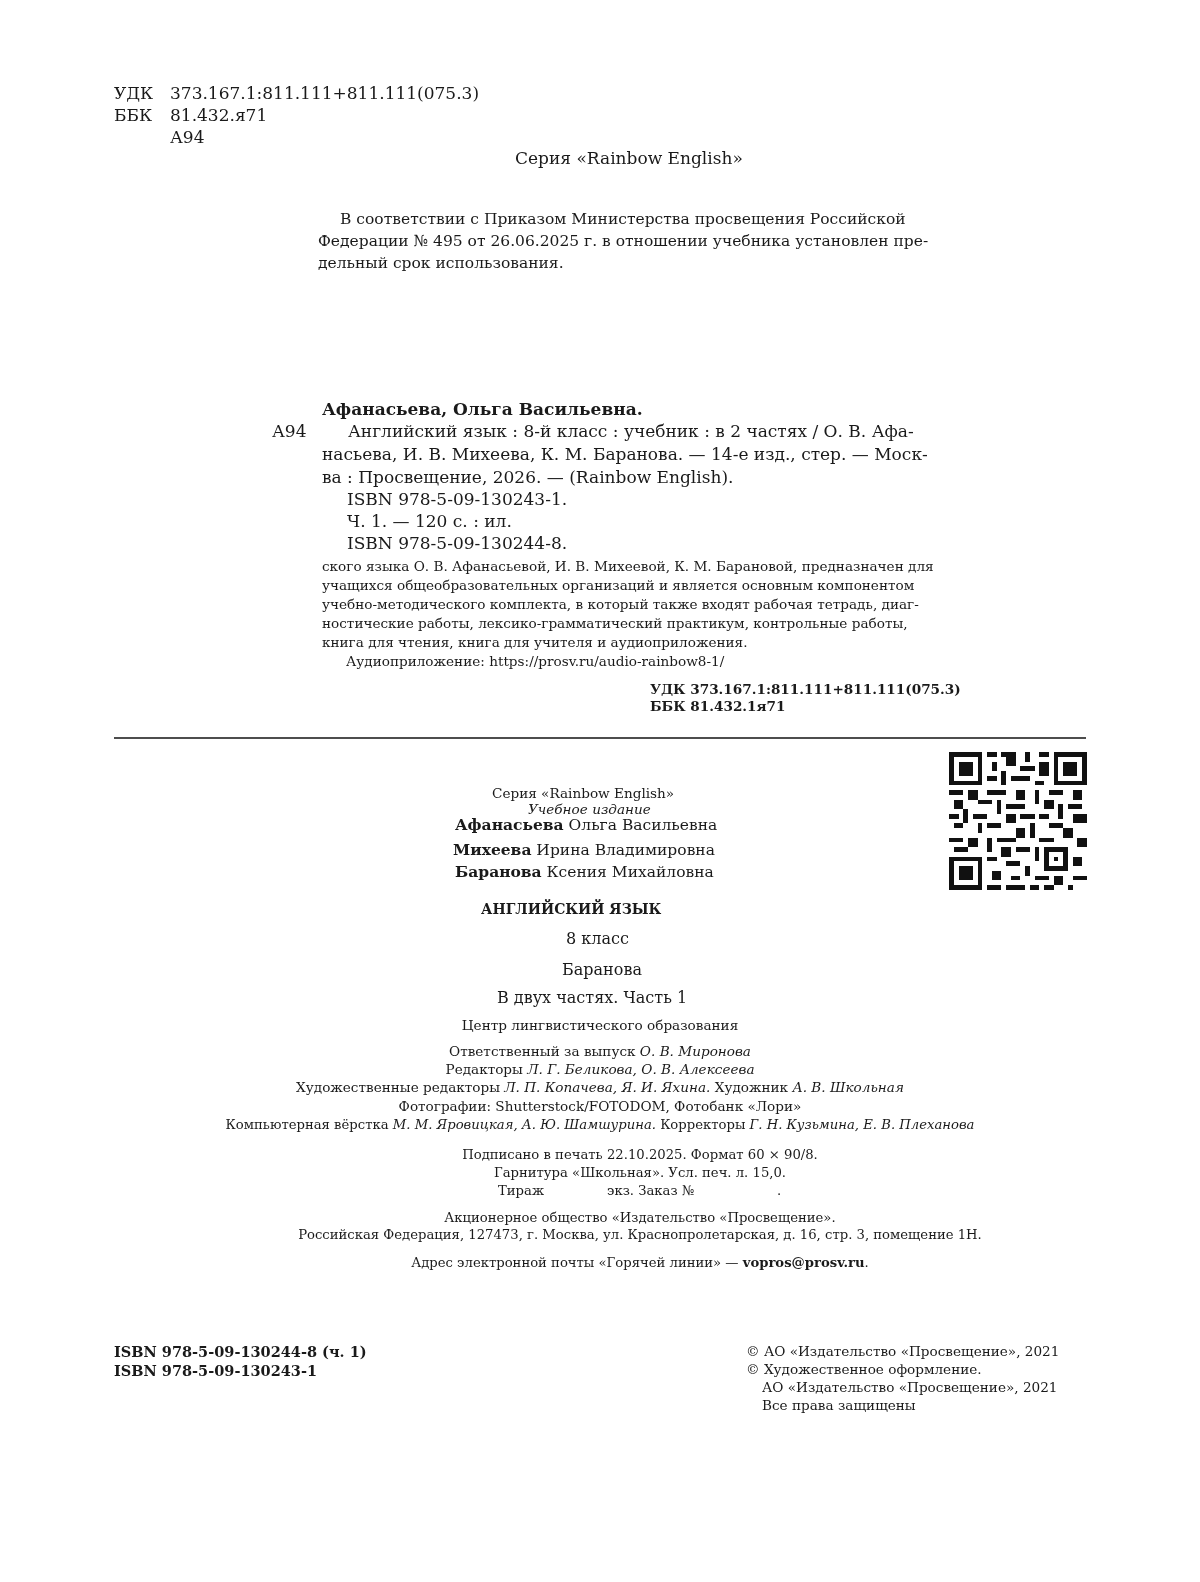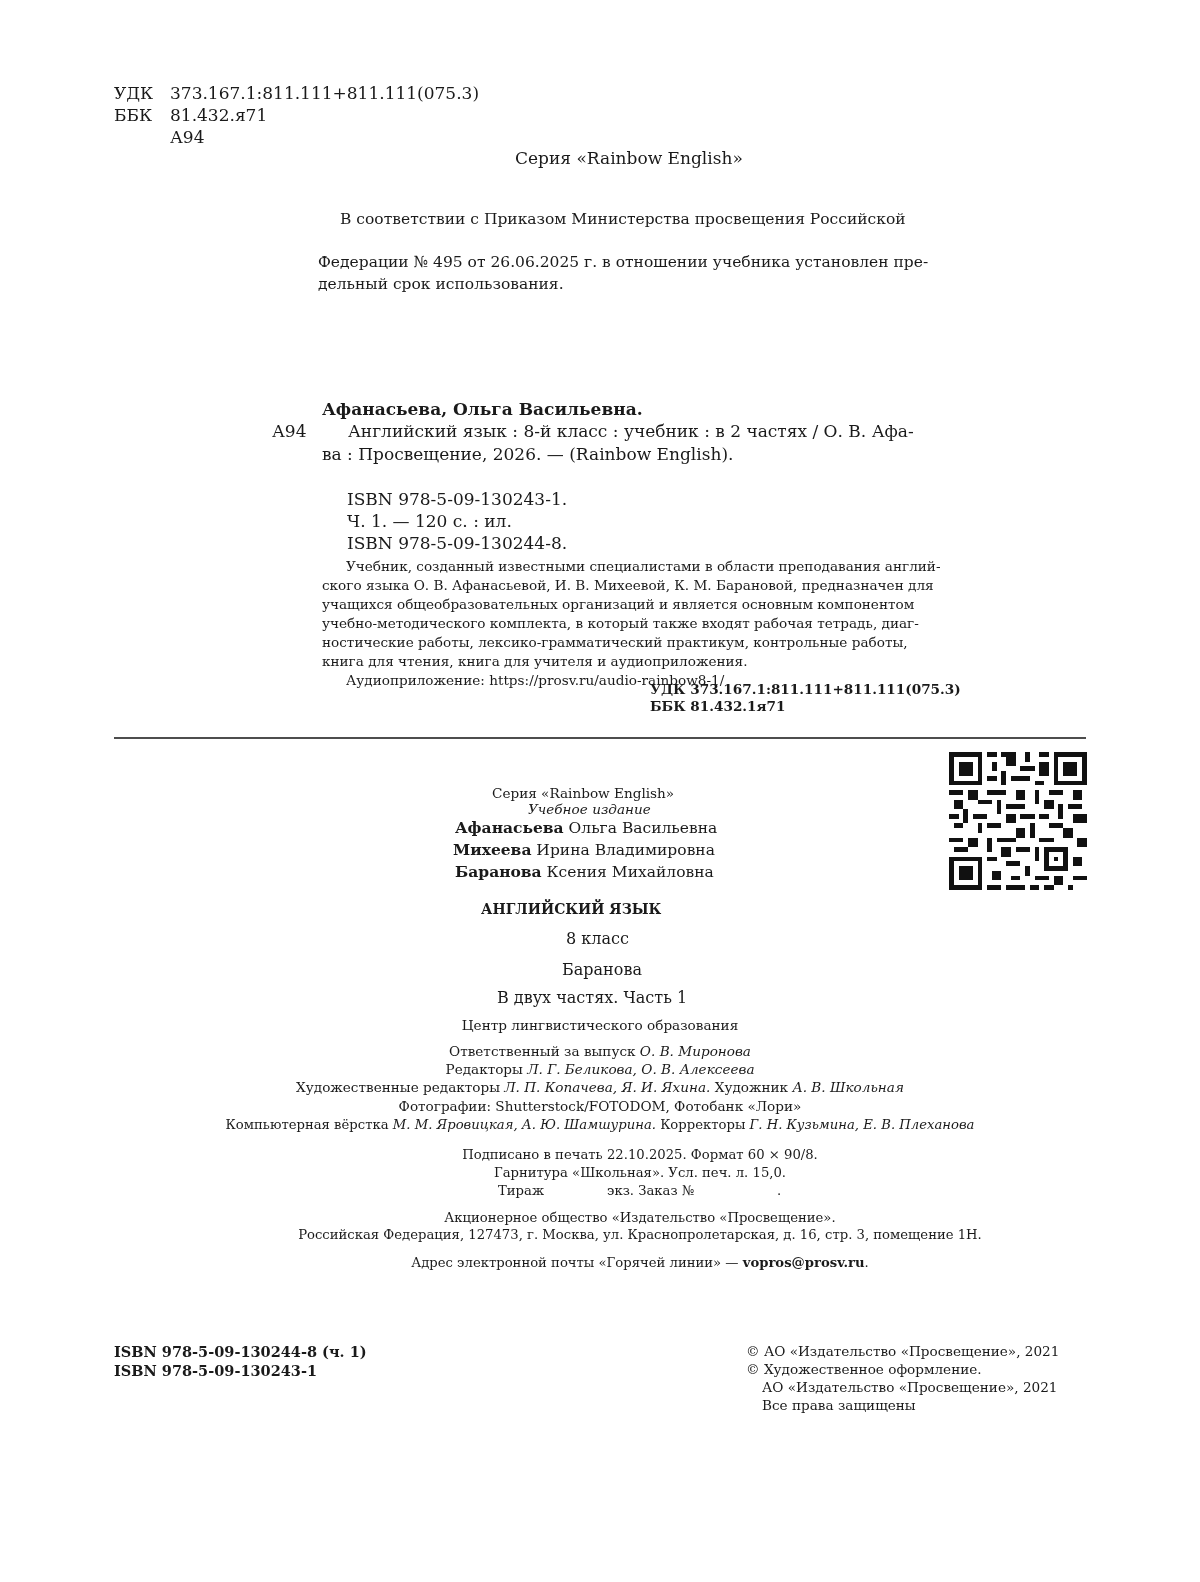--- a/index.html
+++ b/index.html
@@ -29,36 +29,36 @@
 <div class="abs f17" style="left:114px; top:82px;">УДК</div>
 <div class="abs f17" style="left:170px; top:82px;">373.167.1:811.111+811.111(075.3)</div>
 <div class="abs f17" style="left:114px; top:104px;">ББК</div>
 <div class="abs f17" style="left:170px; top:104px;">81.432.я71</div>
 <div class="abs f17" style="left:170px; top:126px;">А94</div>
 
 <div class="abs f17" style="left:515px; top:147px;">Серия «Rainbow English»</div>
 
 <div class="abs f16" style="left:318px; top:208px; width:630px;">
   <div class="indent" style="white-space:nowrap; text-indent:22px;">В соответствии с Приказом Министерства просвещения Российской</div>
-  <div style="white-space:nowrap;margin-top:21px;">Федерации № 495 от 26.06.2025 г. в отношении учебника установлен пре-</div>
+  <div style="white-space:nowrap;">Федерации № 495 от 26.06.2025 г. в отношении учебника установлен пре-</div>
   <div style="white-space:nowrap;">дельный срок использования.</div>
 </div>
 
 <div class="abs f17 b" style="left:322px; top:398px;">Афанасьева, Ольга Васильевна.</div>
 <div class="abs f17" style="left:272px; top:420px;">А94</div>
 <div class="abs f17" style="left:322px; top:420px; width:628px;">
   <div style="white-space:nowrap; text-indent:26px;">Английский язык : 8-й класс : учебник : в 2 частях / О. В. Афа-</div>
+  <div style="white-space:nowrap;">насьева, И. В. Михеева, К. М. Баранова. — 14-е изд., стер. — Моск-</div>
   <div style="white-space:nowrap;">ва : Просвещение, 2026. — (Rainbow English).</div>
 </div>
 <div class="abs f17" style="left:347px; top:488px;">ISBN 978-5-09-130243-1.</div>
 <div class="abs f17" style="left:347px; top:510px;">Ч. 1. — 120 с. : ил.</div>
 <div class="abs f17" style="left:347px; top:532px;">ISBN 978-5-09-130244-8.</div>
 
 <div class="abs f14" style="left:322px; top:557px; width:628px;">
-  <div style="white-space:nowrap; text-indent:24px;">Учебник, созданный известными специалистами в области преподавания англий-</div>
   <div style="white-space:nowrap;">ского языка О. В. Афанасьевой, И. В. Михеевой, К. М. Барановой, предназначен для</div>
   <div style="white-space:nowrap;">учащихся общеобразовательных организаций и является основным компонентом</div>
   <div style="white-space:nowrap;">учебно-методического комплекта, в который также входят рабочая тетрадь, диаг-</div>
   <div style="white-space:nowrap;">ностические работы, лексико-грамматический практикум, контрольные работы,</div>
   <div style="white-space:nowrap;">книга для чтения, книга для учителя и аудиоприложения.</div>
   <div style="white-space:nowrap; text-indent:24px;">
     <span>Аудиоприложение:</span>
     <span>https://prosv.ru/audio-rainbow8-1/</span>
   </div>
 </div>
@@ -147,21 +147,21 @@
       <rect x="12" y="28" width="4" height="1"></rect>
       <rect x="17" y="28" width="2" height="1"></rect>
       <rect x="20" y="28" width="2" height="1"></rect>
       <rect x="25" y="28" width="1" height="1"></rect>
   </g>
 </svg>
 
 <div class="abs f14 i" style="left:528px; top:800px;text-align:right;">Учебное издание</div>
 <div class="abs f14" style="left:492px; top:784px;">Серия «Rainbow English»</div>
 
-<div class="abs f16" style="left:455px; top:816px; line-height:23px;">
+<div class="abs f16" style="left:455px; top:816px; line-height:18px;">
   <span class="b">Афанасьева</span><span> Ольга Васильевна</span>
 </div>
 <div class="abs f16" style="left:453px; top:838px; line-height:23px;">
   <span class="b">Михеева</span><span> Ирина Владимировна</span>
 </div>
 <div class="abs f16" style="left:455px; top:860px; line-height:23px;">
   <span class="b">Баранова</span><span> Ксения Михайловна</span>
 </div>
 
 <div class="abs b" style="left:481px; top:897px; font-size:14px; line-height:24px;">АНГЛИЙСКИЙ ЯЗЫК</div>

